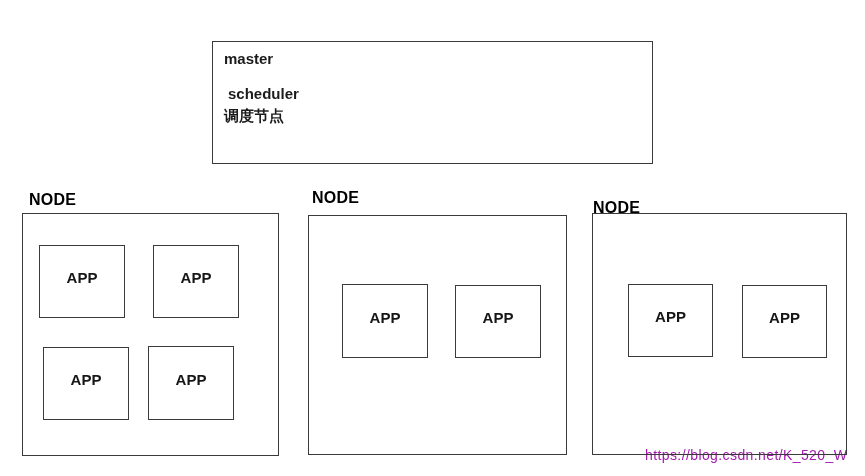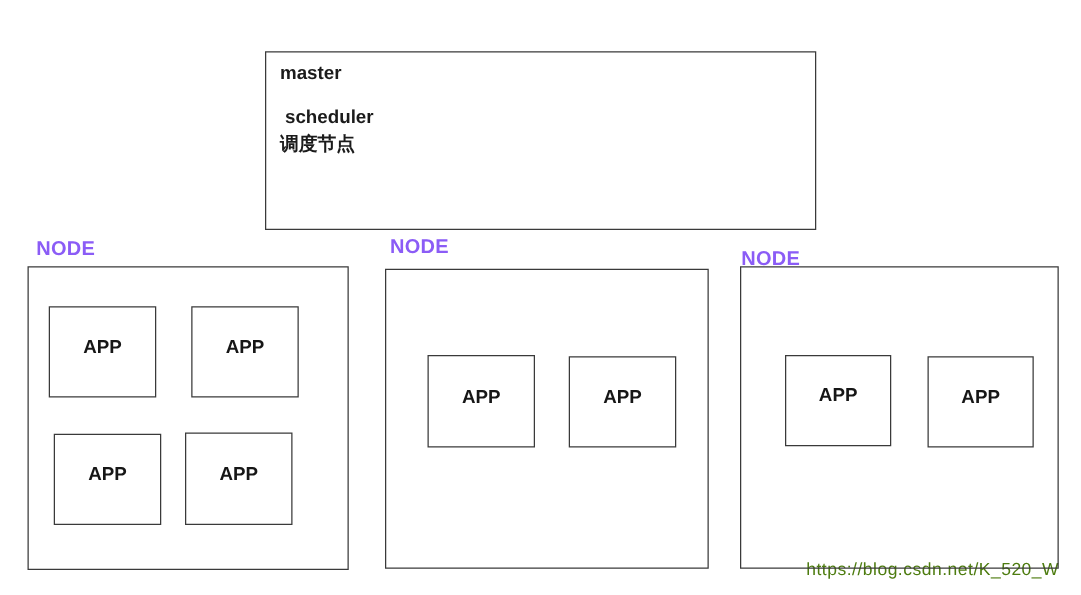--- a/index.html
+++ b/index.html
@@ -12,21 +12,21 @@
     font-family: "Liberation Sans", sans-serif;
     color: #1b1b1b;
   }
   .box {
     position: absolute;
     border: 1.5px solid #3a3a3a;
     background: transparent;
     box-sizing: border-box;
   }
   
-  .master-box { left: 212px; top: 41px; width: 441px; height: 143px; }
+  .master-box { left: 212px; top: 41px; width: 441px; height: 123px; }
   .master-line {
     font-size: 15px;
     font-weight: bold;
     line-height: 22px;
     padding-left: 11px;
     white-space: pre;
   }
   .master-line.first { padding-top: 6px; }
   .master-line.scheduler { padding-left: 15px; margin-top: 13px; }
 
@@ -34,21 +34,21 @@
   .node-box1 { left: 22px;  top: 213px; width: 257px; height: 243px; }
   .node-box2 { left: 308px; top: 215px; width: 259px; height: 240px; }
   .node-box3 { left: 592px; top: 213px; width: 255px; height: 242px; }
 
   .node-label {
     position: absolute;
     font-size: 16px;
     font-weight: bold;
     letter-spacing: 0.2px;
     z-index: 3;
-    color: #8b5cf6;
+    color: #000000;
   }
   .node-label1 { left: 29px;  top: 191px; }
   .node-label2 { left: 312px; top: 189px; }
   .node-label3 { left: 593px; top: 199px; }
 
   
   .app {
     position: absolute;
     border: 1.5px solid #3a3a3a;
     background: transparent;
@@ -72,21 +72,21 @@
   
   .n3-a1 { left: 35px;  top: 70px; width: 85px; height: 73px; }
   .n3-a2 { left: 149px; top: 71px; width: 85px; height: 73px; }
 
   .watermark {
     position: absolute;
     left: 645px;
     top: 447px;
     font-size: 14px;
     letter-spacing: 0.4px;
-    color: #4d7c0f;
+    color: #a21caf;
     white-space: nowrap;
     z-index: 0;
   }
 </style>
 </head>
 <body>
 
 <div class="canvas">
 
   <div class="watermark">https://blog.csdn.net/K_520_W</div>

